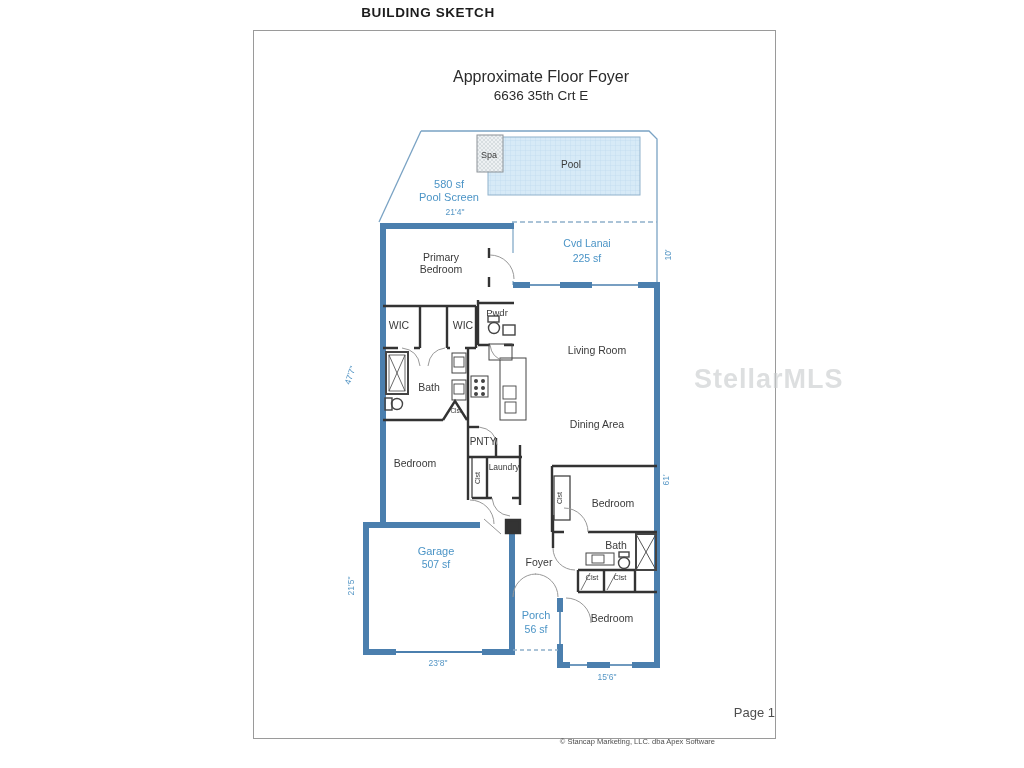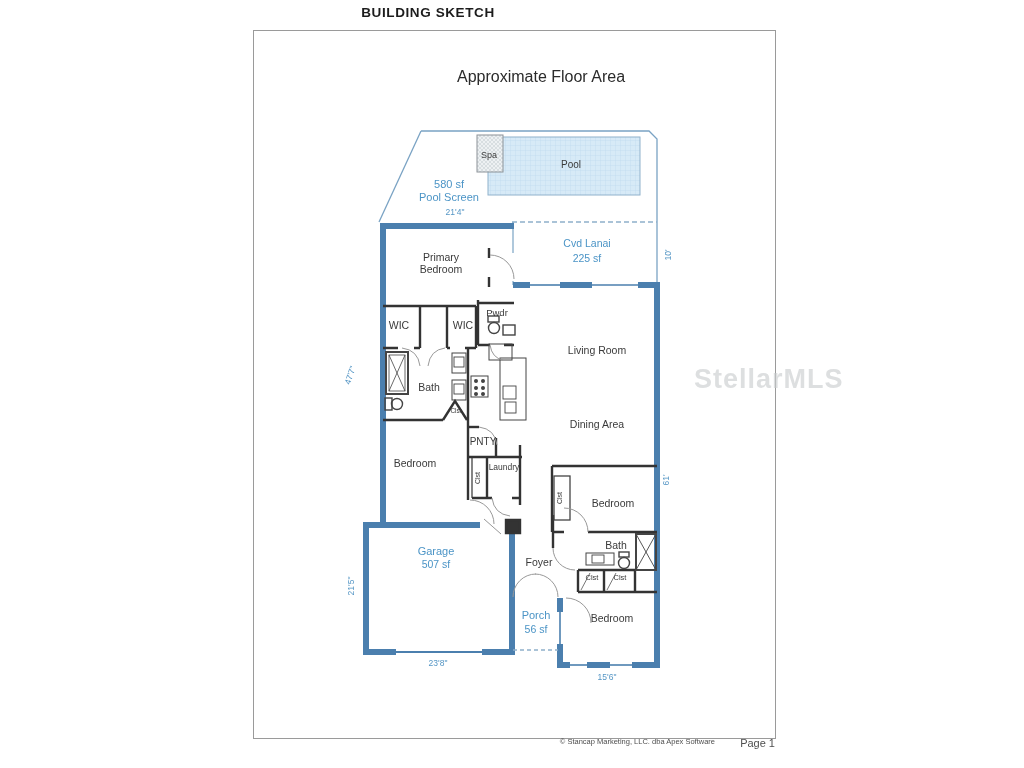--- a/index.html
+++ b/index.html
@@ -10,36 +10,37 @@
     border:1px solid #9a9a9a;background:#ffffff;}
   .plan-header{position:absolute;left:391px;top:68px;width:300px;text-align:center;color:#2b2b2b;}
   .plan-header .h1{font-size:16px;margin:0 0 2px 0;}
   .plan-header .h2{font-size:13.5px;margin:0 0 2px 0;}
   .plan-header .h3{font-size:13.5px;margin:0;}
   .accent{color:#4b94c6;}
   .watermark{position:absolute;left:694px;top:364px;font-size:27px;color:#c9ccce;opacity:.62;
     letter-spacing:1px;font-weight:700;pointer-events:none;}
   .footer-copy{position:absolute;left:315px;top:737px;width:400px;text-align:right;
     font-size:7.5px;color:#4e4e4e;}
-  .footer-page{position:absolute;left:725px;top:737px;width:50px;text-align:right;
-    font-size:11px;color:#4e4e4e;}
+  .footer-page{position:absolute;left:725px;top:705px;width:50px;text-align:right;
+    font-size:13px;color:#4e4e4e;}
   svg{position:absolute;left:0;top:0;}
   svg text{font-family:"Liberation Sans",sans-serif;}
   .rlbl{fill:#3a3a3a;}
   .blbl{fill:#4b94c6;}
   .dim{fill:#5596c5;font-size:8.5px;}
 </style>
 </head>
 <body>
 
 <div class="page-title">BUILDING SKETCH</div>
 <div class="page-border"></div>
 
 <div class="plan-header">
-  <div class="h1">Approximate Floor Area</div>
+  <div class="h1">Approximate Floor Foyer</div>
+  <div class="h2">6636 35th Crt E</div>
 </div>
 
 <svg width="1024" height="768" viewBox="0 0 1024 768">
   <defs>
     <pattern id="poolGrid" width="5" height="5" patternUnits="userSpaceOnUse">
       <rect width="5" height="5" fill="#d7eaf7"></rect>
       <path d="M5 0H0V5" fill="none" stroke="#bcd8ec" stroke-width="0.7"></path>
     </pattern>
     <pattern id="spaHatch" width="4" height="4" patternUnits="userSpaceOnUse">
       <rect width="4" height="4" fill="#eef1f3"></rect>

